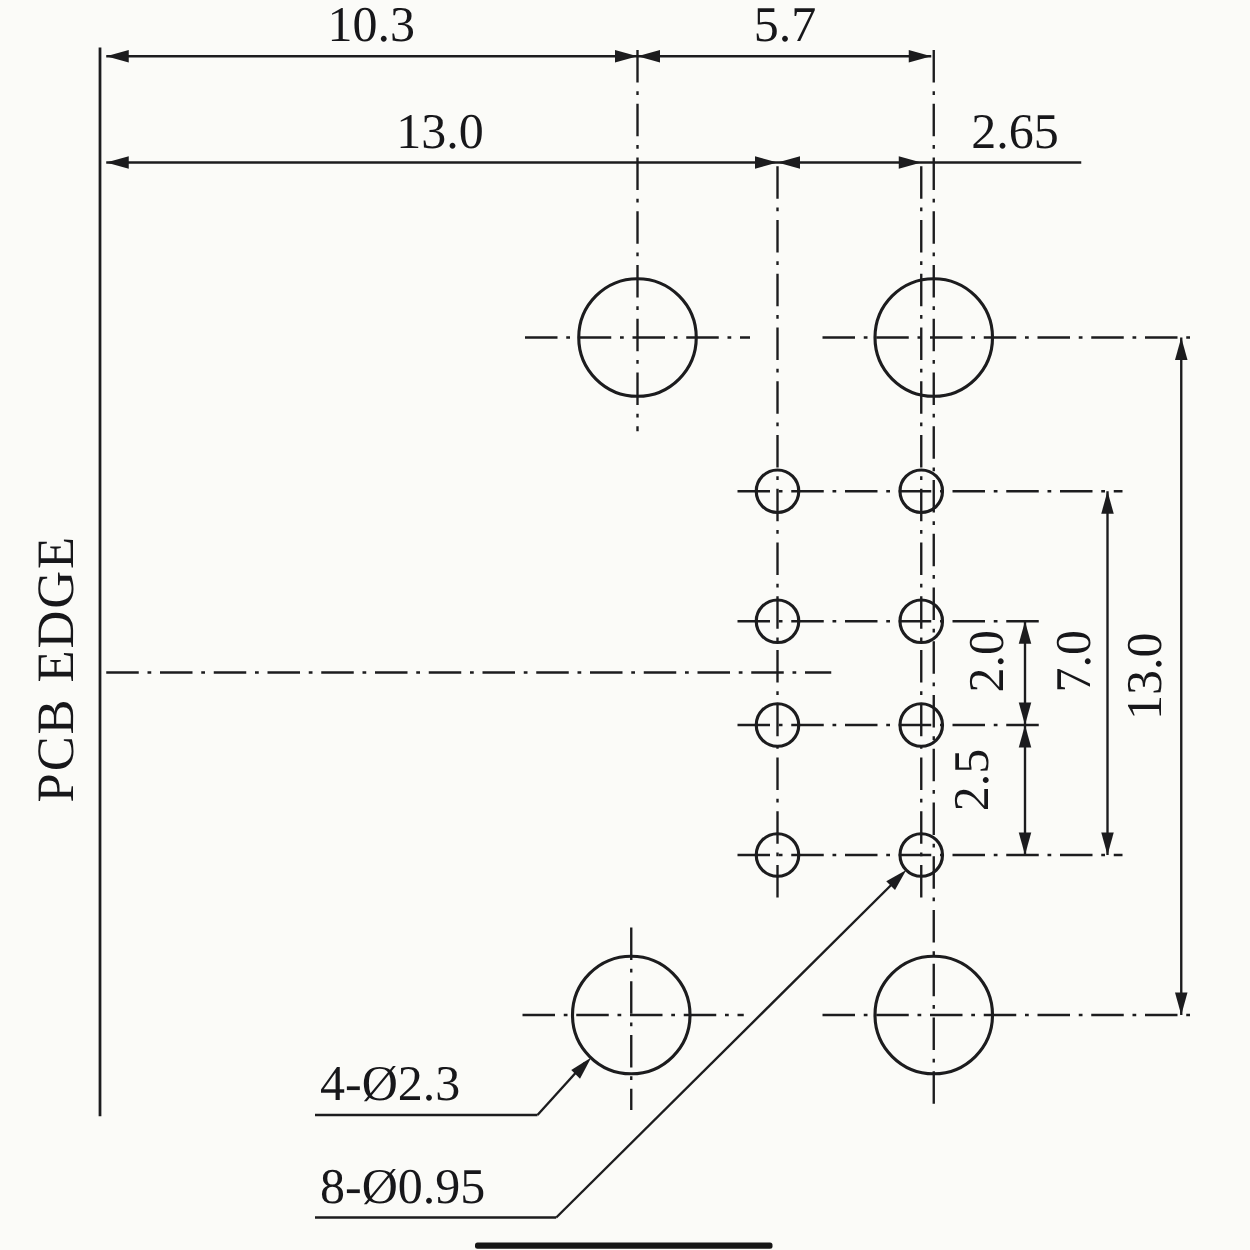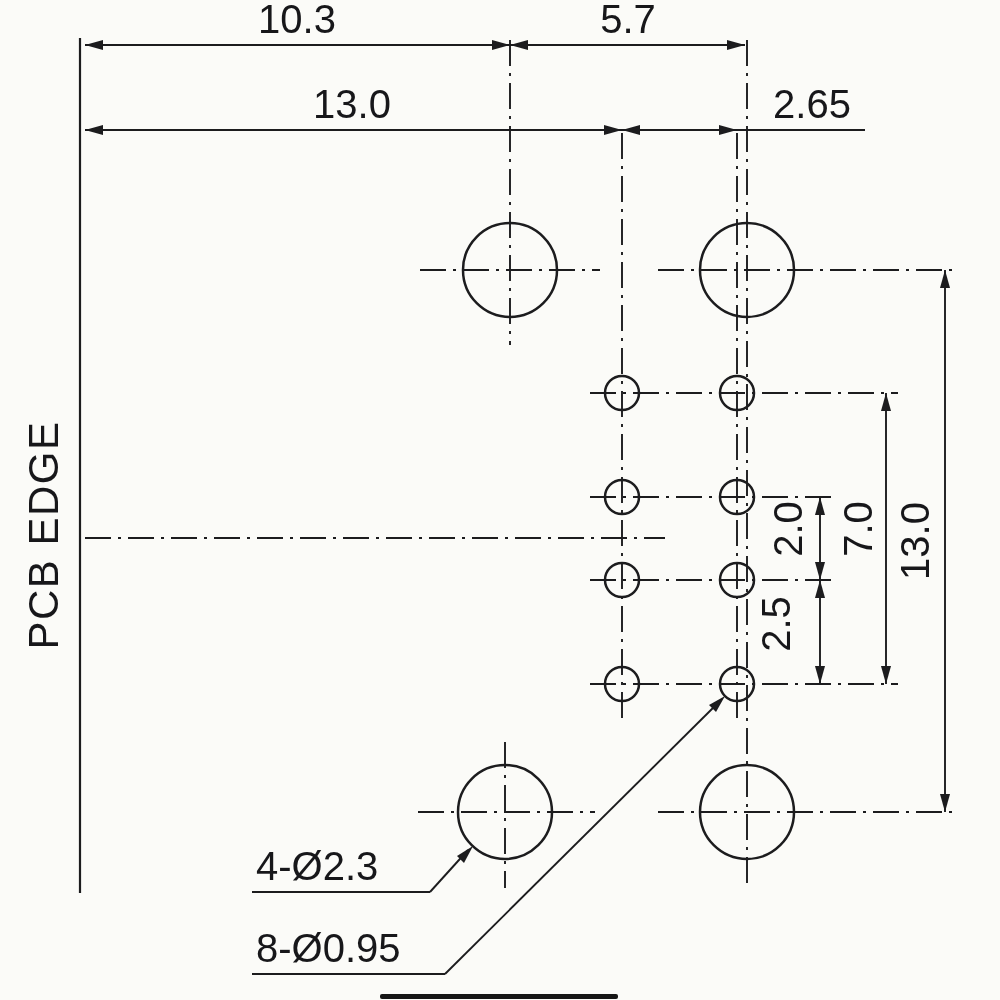--- a/index.html
+++ b/index.html
@@ -2,21 +2,21 @@
 <html><head>
 <meta charset="utf-8">
 <style>
   html,body{
     margin:0;padding:0;
     width:1000px;height:1000px;
     background:#fbfbf8;
     overflow:hidden;
     font-family:"Liberation Sans","DejaVu Sans",sans-serif;
   }
-  .stage{position:relative;width:1000px;height:1000px;}
+  .stage{position:relative;width:1000px;height:1000px;font-family:Liberation Serif, serif;}
   svg{display:block;}
   .ln{stroke:#1c1c1e;stroke-width:2.2;fill:none;stroke-linecap:butt;}
   .thin{stroke-width:1.9;}
   .cl{stroke:#1c1c1e;stroke-width:1.9;fill:none;stroke-dasharray:26 7 3 7;}
   .hole{stroke:#1c1c1e;stroke-width:2.5;fill:none;}
   .arrow{fill:#1c1c1e;stroke:none;}
   text{fill:#17171a;}
   .dim-text{font-size:40px;}
   .edge-text{font-size:42px;letter-spacing:1.5px;}
   .callout-text{font-size:40px;}

